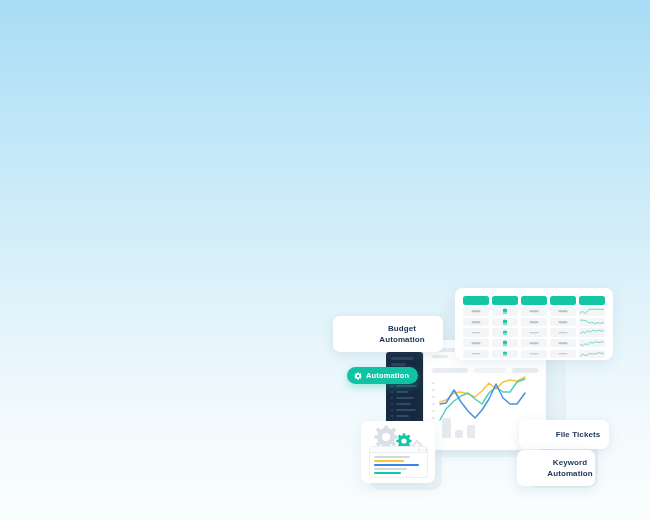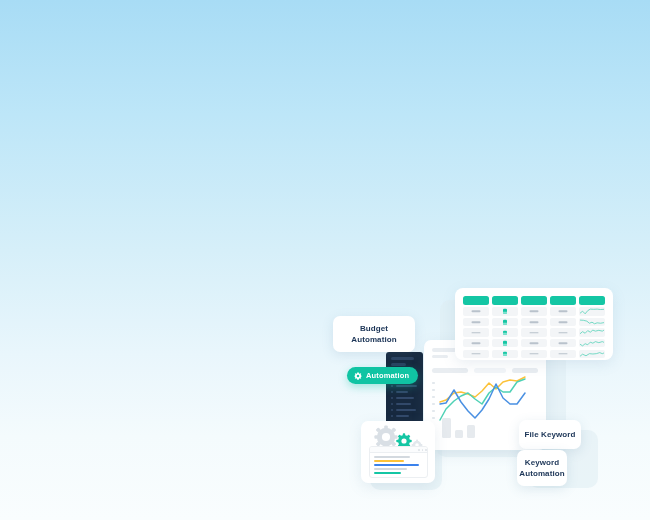--- a/index.html
+++ b/index.html
@@ -207,20 +207,21 @@
     box-shadow: 0 3px 12px rgba(90,130,160,.16);
     color: #1c3557;
     font-size: 8px;
     line-height: 11px;
     font-weight: 700;
     text-align: center;
     display: flex;
     align-items: center;
     justify-content: center;
     letter-spacing: .1px;
+    padding-left: 28px;
   }
   #budget-card { left: 333px; top: 316px; width: 82px; height: 36px; }
   #file-tickets-card { left: 519px; top: 420px; width: 62px; height: 29px; }
   #keyword-card { left: 517px; top: 450px; width: 50px; height: 36px; }
 
   
   #automation-pill {
     position: absolute;
     left: 347px; top: 367px;
     height: 17px;
@@ -484,21 +485,21 @@
   </div>
 
   <div class="label-card" id="budget-card">
     <span>
       <span>Budget</span><br>
       <span>Automation</span>
     </span>
   </div>
 
   <div class="label-card" id="file-tickets-card">
-    <span>File Keyword</span>
+    <span>File Tickets</span>
   </div>
 
   <div class="label-card" id="keyword-card">
     <span>
       <span>Keyword</span><br>
       <span>Automation</span>
     </span>
   </div>
 
   <div id="automation-pill">

